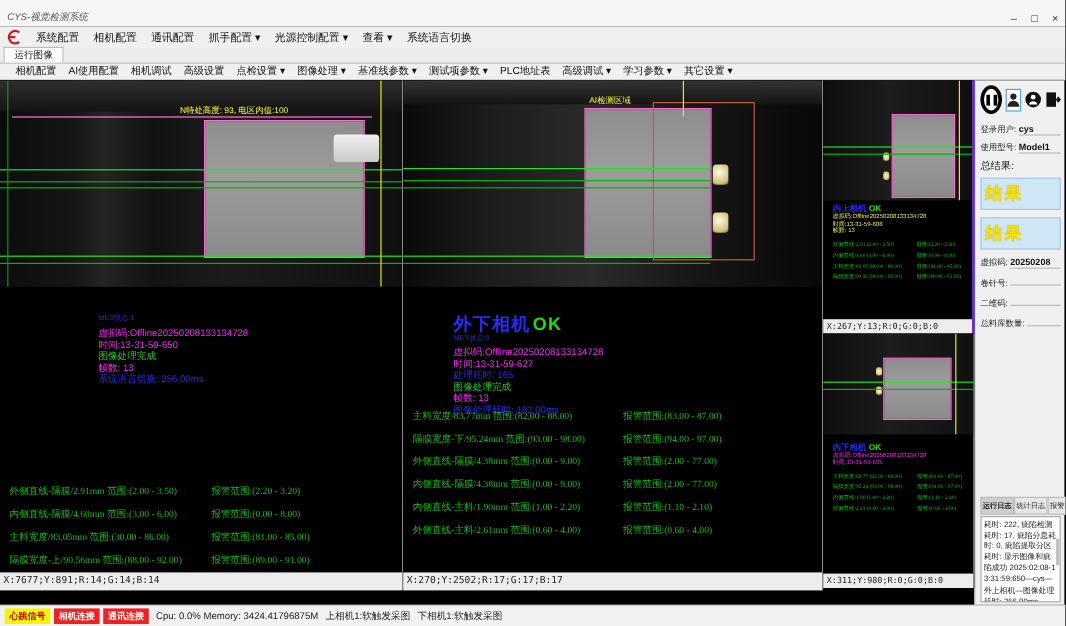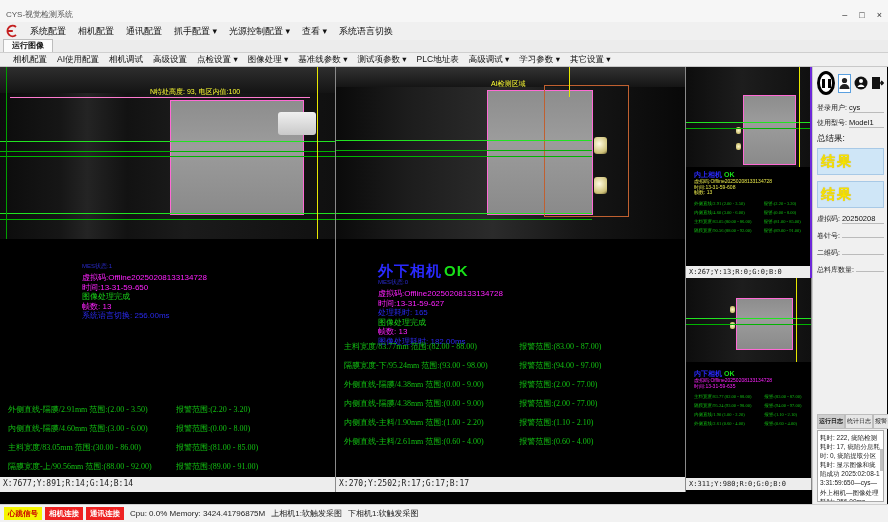--- a/index.html
+++ b/index.html
@@ -2,28 +2,28 @@
 <html><head>
 <meta charset="utf-8">
 <style>
   html,body{margin:0;padding:0;}
   body{width:888px;height:522px;overflow:hidden;background:#000;
        font-family:"Liberation Sans","DejaVu Sans",sans-serif;-webkit-font-smoothing:antialiased;}
   .app{position:relative;width:888px;height:522px;background:#000;}
 
   
   .titlebar{height:22px;background:#f6f6f6;display:flex;align-items:flex-end;padding:0 6px 2px 6px;box-sizing:border-box;}
-  .win-title{font-size:8px;color:#555;}
+  .win-title{font-size:8px;color:#555;font-style:italic;}
   .win-controls{margin-left:auto;display:flex;gap:12px;font-size:9px;color:#333;align-items:center;}
   .win-controls span{cursor:default;}
   .menubar{height:18px;background:#f0f0f0;display:flex;align-items:center;padding:0 4px;}
   .logo{width:16px;height:14px;margin-right:4px;}
   .menu-items,.tool-items{display:flex;align-items:center;}
   .menu-item{font-size:9px;color:#111;padding:0 6px;white-space:nowrap;}
-  .tabbar{height:13px;background:#ececec;display:flex;align-items:flex-end;padding-left:3px;border-bottom:1px solid #cfcfcf;box-sizing:border-box;font-weight:bold;}
+  .tabbar{height:13px;background:#ececec;display:flex;align-items:flex-end;padding-left:3px;border-bottom:1px solid #cfcfcf;box-sizing:border-box;}
   .tab{font-size:8px;color:#111;background:#fbfbfb;border:1px solid #bdbdbd;border-bottom:none;height:12px;line-height:12px;padding:0 8px;}
   .toolbar{height:14px;background:#f0f0f0;display:flex;align-items:center;padding-left:8px;border-bottom:1px solid #c8c8c8;box-sizing:border-box;}
   .tool-item{font-size:8.5px;color:#111;padding:0 5px;white-space:nowrap;}
 
   
   .main{display:flex;height:437px;background:#000;}
   .cam{position:relative;background:#000;box-sizing:border-box;}
   .cam-left{width:336px;height:425px;border-right:1px solid #8a8a8a;}
   .cam-center{width:350px;height:425px;border-right:1px solid #8a8a8a;}
   .cam-col{width:126px;display:flex;flex-direction:column;}
@@ -81,21 +81,21 @@
   
   .sidebar{width:75px;height:437px;background:#f0f0f0;box-sizing:border-box;padding:3px 3px 2px 4px;
            display:flex;flex-direction:column;border-left:1px solid #c9c9c9;}
   .btn-row{display:flex;align-items:center;gap:3px;margin:1px 0 5px 0;}
   .pause-btn{width:24px;height:24px;border-radius:50%;border:3px solid #000;background:#fff;
              display:flex;align-items:center;justify-content:center;gap:3px;box-sizing:border-box;}
   .pause-btn i{display:block;width:3px;height:9px;background:#000;}
   .sq-btn{width:15px;height:19px;display:flex;align-items:center;justify-content:center;box-sizing:border-box;}
   .sq-btn.sel{background:#fff;border:1px solid #5aa0e0;}
   .sb-row{font-size:7px;color:#222;margin:2.5px 0;display:flex;align-items:baseline;gap:2px;white-space:nowrap;}
-  .sb-value{font-size:7.5px;font-weight:normal;color:#111;border-bottom:1px solid #bbb;flex:1;min-height:8px;}
+  .sb-value{font-size:7.5px;font-weight:bold;color:#111;border-bottom:1px solid #bbb;flex:1;min-height:8px;}
   .sb-label-lg{font-size:8.5px;color:#111;margin-top:3px;}
   .result-box{height:25px;background:#cfe6f7;border:1px solid #a8c9e6;color:#f5e400;
               font-size:14px;font-weight:bold;letter-spacing:2px;display:flex;align-items:center;
               padding-left:3px;margin:3px 0;text-shadow:0 0 1px #c89000;}
   .sb-tabs{display:flex;margin-top:auto;}
   .sb-tab{font-size:6px;color:#222;background:#e6e6e6;border:1px solid #bdbdbd;padding:2px 1px;white-space:nowrap;}
   .sb-tab.active{background:#cecece;font-weight:bold;}
   .log-box{background:#fff;border:1px solid #aaa;height:66px;font-size:6.5px;line-height:1.4;color:#222;
            padding:2px;overflow:hidden;word-break:break-all;margin-top:1px;position:relative;}
   .log-scroll{position:absolute;right:0;top:18px;width:3px;height:22px;background:#c0c0c0;}

